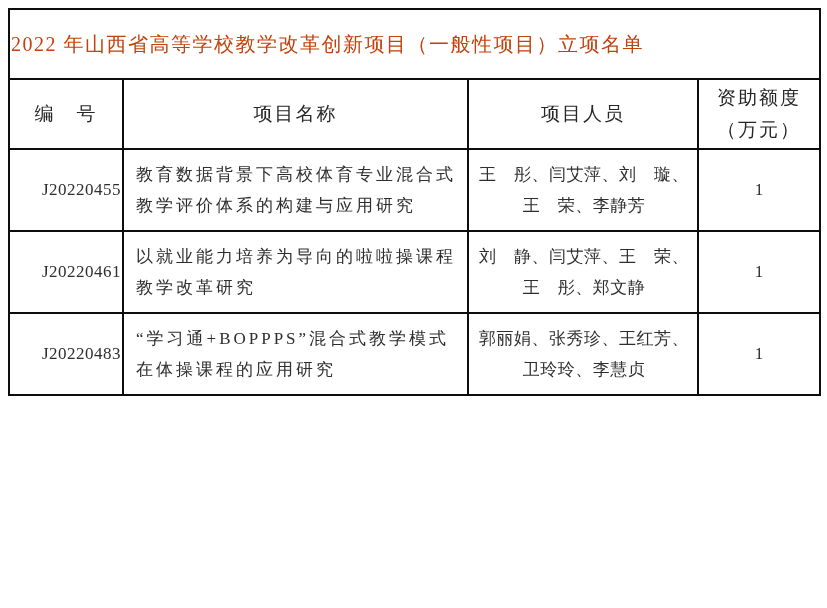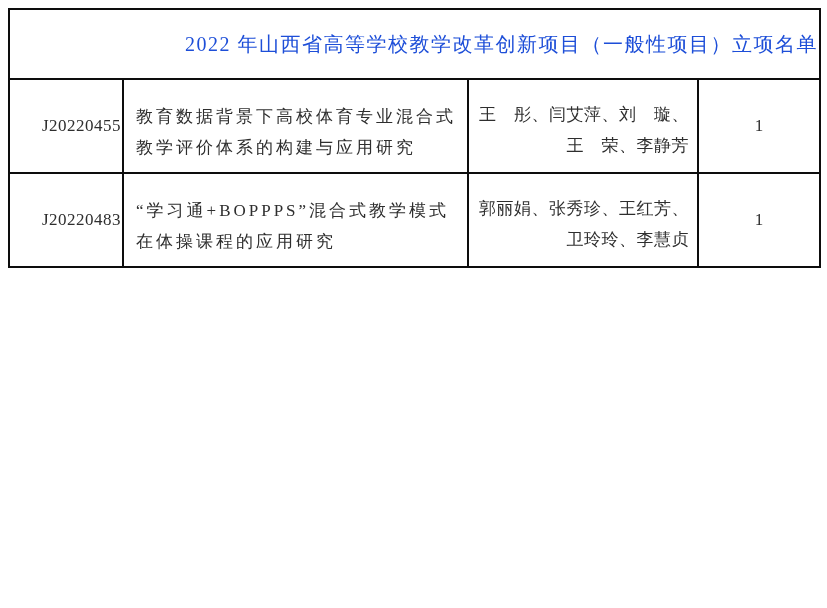--- a/index.html
+++ b/index.html
@@ -28,25 +28,25 @@
     background: #ffffff;
   }
   table.projects td, table.projects th {
     border: 2px solid #0d0d0d;
     vertical-align: middle;
     font-weight: normal;
     overflow: hidden;
   }
   .title-cell {
     height: 66px;
-    text-align: right;
+    text-align: left;
     font-size: 20px;
     font-weight: bold;
     letter-spacing: 1.5px;
-    color: #1d4ed8;
+    color: #c2410c;
   }
   .head-row th {
     height: 66px;
     text-align: center;
     font-size: 19px;
     font-weight: bold;
     letter-spacing: 2px;
     color: #262626;
     line-height: 1.7;
   }
@@ -55,28 +55,28 @@
     font-size: 17px;
     line-height: 1.85;
   }
   .cell-id {
     text-align: right;
     font-size: 18px;
     letter-spacing: 0.5px;
   }
   .cell-name {
     text-align: left;
-    padding: 16px 10px 4px 12px;
+    padding: 4px 10px 4px 12px;
     font-size: 18px;
     letter-spacing: 3px;
     line-height: 1.8;
   }
   .cell-personnel {
-    text-align: right;
-    padding: 12px 8px 4px 10px;
+    text-align: center;
+    padding: 4px 8px 4px 10px;
     font-size: 17px;
     letter-spacing: 0.5px;
     line-height: 1.85;
   }
   .cell-amount {
     text-align: center;
     font-size: 18px;
   }
 </style>
 </head>
@@ -87,26 +87,41 @@
     <colgroup>
       <col style="width:114px">
       <col style="width:345px">
       <col style="width:230px">
       <col style="width:122px">
     </colgroup>
     <thead>
       <tr>
         <th class="title-cell" colspan="4">2022 年山西省高等学校教学改革创新项目（一般性项目）立项名单</th>
       </tr>
+      <tr class="head-row">
+        <th>编　号</th>
+        <th>项目名称</th>
+        <th>项目人员</th>
+        <th>
+          <div>资助额度</div>
+          <div>（万元）</div>
+        </th>
+      </tr>
     </thead>
     <tbody>
       <tr class="data-row">
         <td class="cell-id">J20220455</td>
         <td class="cell-name">教育数据背景下高校体育专业混合式教学评价体系的构建与应用研究</td>
         <td class="cell-personnel">王　彤、闫艾萍、刘　璇、王　荣、李静芳</td>
+        <td class="cell-amount">1</td>
+      </tr>
+      <tr class="data-row">
+        <td class="cell-id">J20220461</td>
+        <td class="cell-name">以就业能力培养为导向的啦啦操课程教学改革研究</td>
+        <td class="cell-personnel">刘　静、闫艾萍、王　荣、王　彤、郑文静</td>
         <td class="cell-amount">1</td>
       </tr>
       <tr class="data-row">
         <td class="cell-id">J20220483</td>
         <td class="cell-name">“学习通+BOPPPS”混合式教学模式在体操课程的应用研究</td>
         <td class="cell-personnel">郭丽娟、张秀珍、王红芳、卫玲玲、李慧贞</td>
         <td class="cell-amount">1</td>
       </tr>
     </tbody>
   </table>

